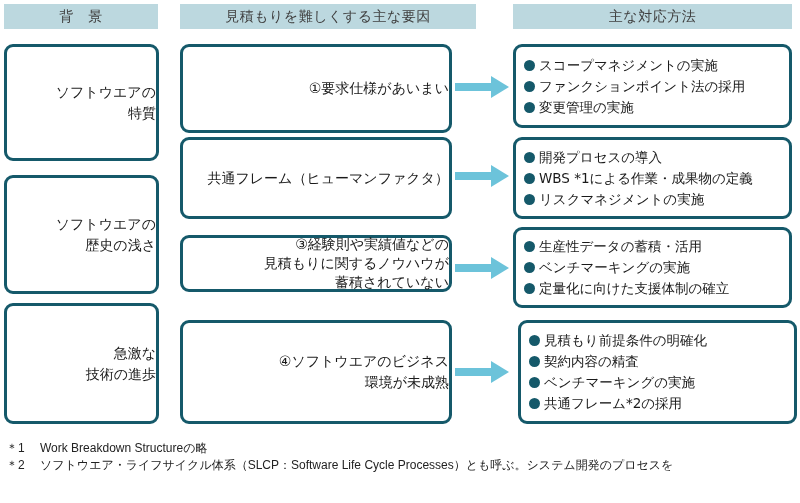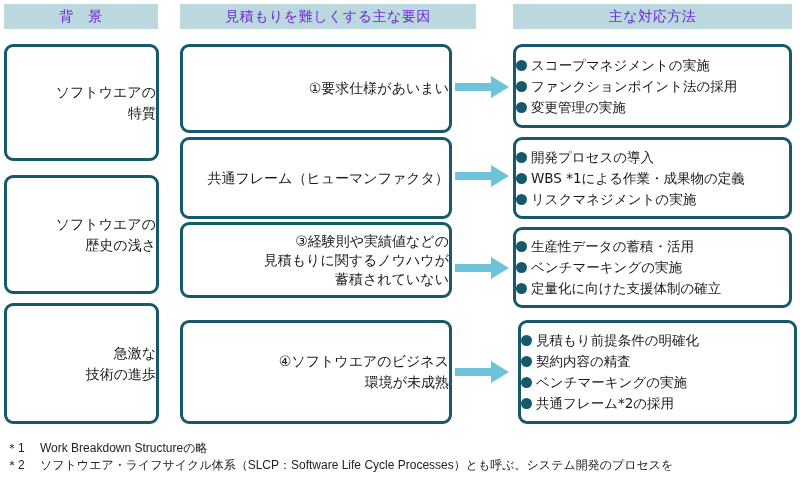--- a/index.html
+++ b/index.html
@@ -1,25 +1,25 @@
 <!DOCTYPE html>
 <html><head>
 <meta charset="utf-8">
 <style>
   html, body { margin:0; padding:0; background:#ffffff; }
   body { width:800px; height:503px; position:relative; overflow:hidden;
          font-family:"DejaVu Sans", "Liberation Sans", sans-serif; color:#1a1a1a; }
   .hdr { position:absolute; top:4px; height:25px; background:#bcd8df;
          display:flex; align-items:center; justify-content:center;
-         font-size:14px; color:#6d28d9; letter-spacing:0.5px; }
+         font-size:14px; color:#404040; letter-spacing:0.5px; }
   .box { position:absolute; box-sizing:border-box; border:3px solid #15596a;
          border-radius:9px; background:#fff; display:flex; flex-direction:column;
          align-items:flex-end; justify-content:center; text-align:center;
          font-size:14px; line-height:21px; }
-  .rbox { align-items:flex-start; padding-left:0; font-size:13.5px; line-height:21px; }
+  .rbox { align-items:flex-start; padding-left:8px; font-size:13.5px; line-height:21px; }
   .bullet-row { display:flex; align-items:center; white-space:nowrap; }
   .dot { display:inline-block; width:11px; height:11px; border-radius:50%;
          background:#15596a; margin-right:4px; flex:0 0 auto; }
   .arrow { position:absolute; width:54px; height:22px; }
   .notes { position:absolute; left:6px; top:440px; font-size:12px; line-height:16.5px;
            font-family:"Liberation Sans", "DejaVu Sans", sans-serif; color:#222; }
   .note-row { display:flex; }
   .note-mark { width:34px; flex:0 0 auto; }
 </style>
 </head>
@@ -41,21 +41,21 @@
   <div>急激な</div>
   <div>技術の進歩</div>
 </div>
 
 <div class="box" style="left:180px;top:44px;width:272px;height:89px;">
   <div>①要求仕様があいまい</div>
 </div>
 <div class="box" style="left:180px;top:137px;width:272px;height:82px;">
   <div>共通フレーム（ヒューマンファクタ）</div>
 </div>
-<div class="box" style="left:180px;top:222px;width:272px;height:76px;line-height:19px;padding-left:45px;">
+<div class="box" style="left:180px;top:235px;width:272px;height:57px;line-height:19px;padding-left:45px;">
   <div>③経験則や実績値などの</div>
   <div>見積もりに関するノウハウが</div>
   <div>蓄積されていない</div>
 </div>
 <div class="box" style="left:180px;top:320px;width:272px;height:104px;">
   <div>④ソフトウエアのビジネス</div>
   <div>環境が未成熟</div>
 </div>
 
 <svg class="arrow" style="left:455px;top:76px;" viewBox="0 0 54 22">

